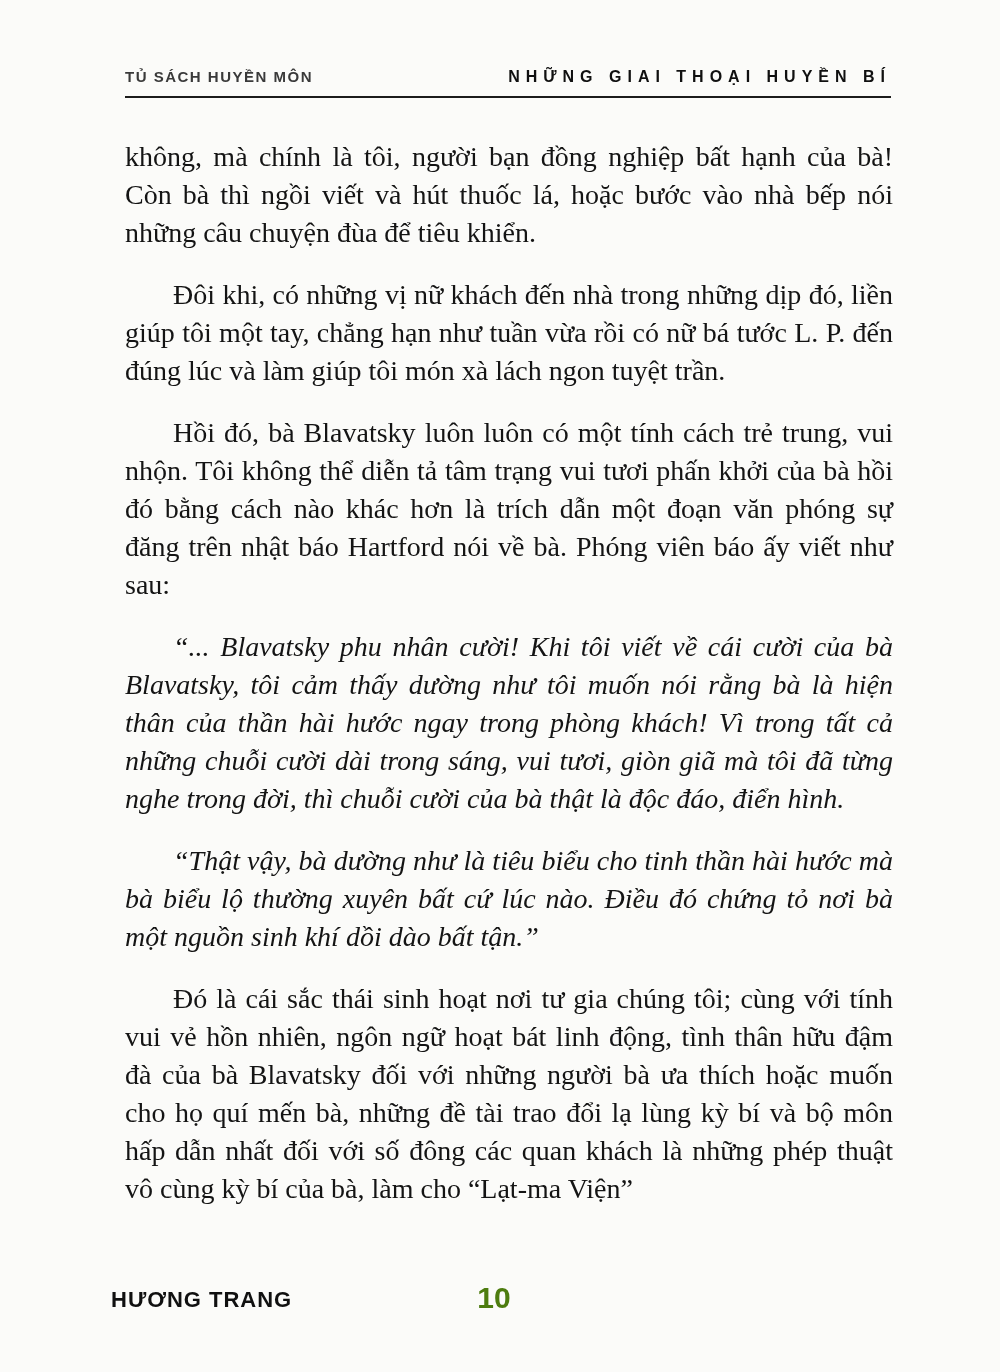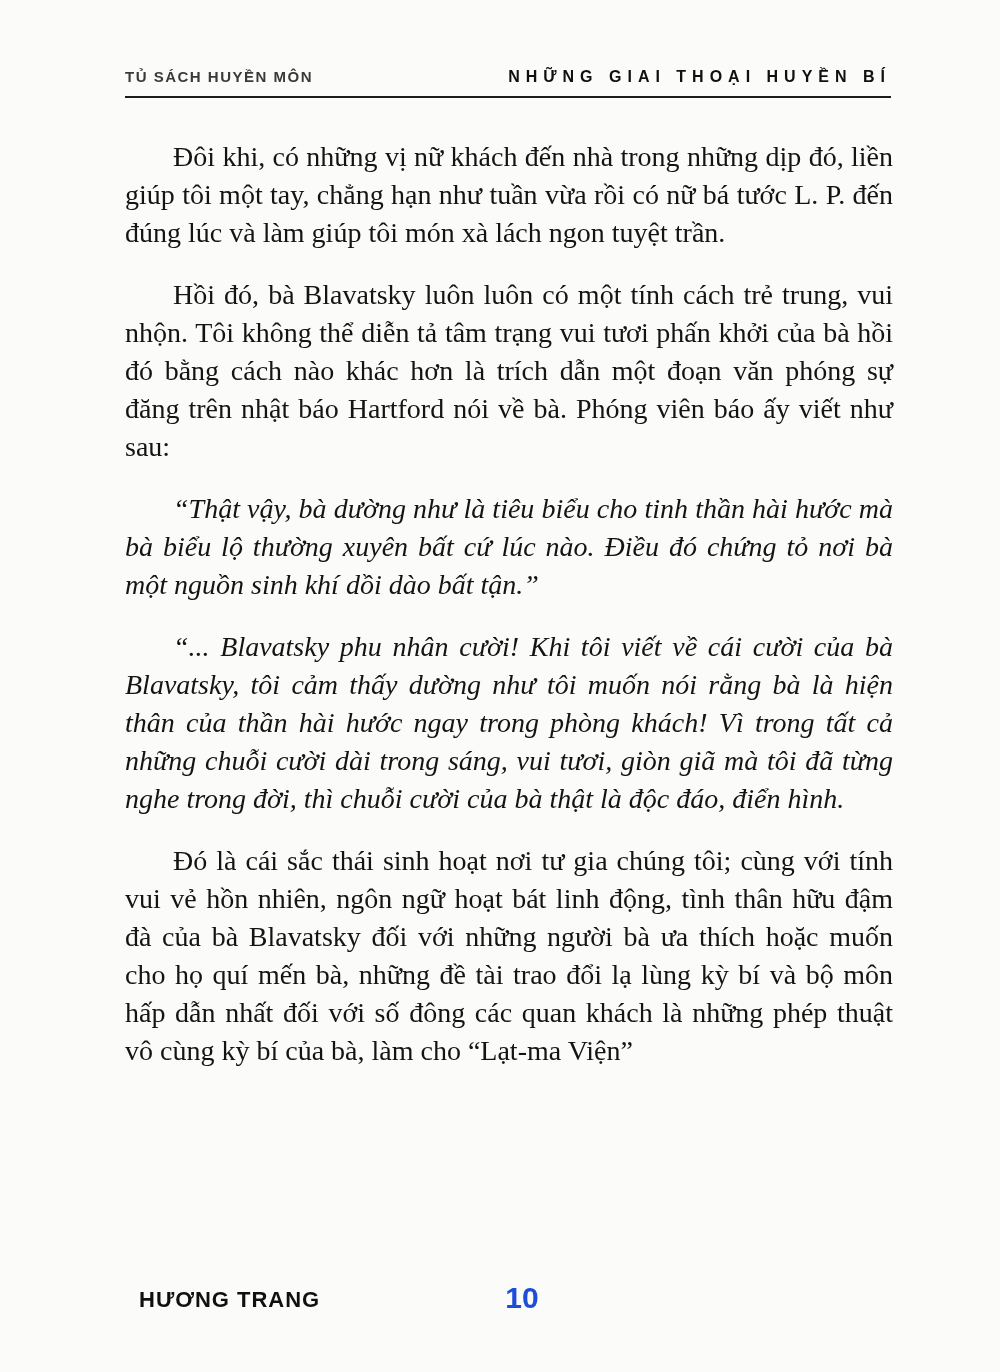--- a/index.html
+++ b/index.html
@@ -64,21 +64,21 @@
   .content p.indent {
     text-indent: 48px;
     font-family: Liberation Serif, serif;
   }
   .content p.italic {
     font-style: italic;
   }
   .footer {
     position: absolute;
     top: 1281px;
-    left: 139px;
+    left: 111px;
     width: 766px;
     height: 40px;
   }
   .publisher {
     position: absolute;
     left: 0;
     top: 6px;
     font-family: "Liberation Sans", "DejaVu Sans", sans-serif;
     font-size: 22px;
     font-weight: bold;
@@ -87,40 +87,41 @@
   }
   .page-number {
     position: absolute;
     left: 0;
     right: 0;
     top: 0;
     text-align: center;
     font-family: "Liberation Sans", "DejaVu Sans", sans-serif;
     font-size: 30px;
     font-weight: bold;
-    color: #1d4ed8;
+    color: #4d7c0f;
   }
 </style>
 </head>
 <body>
 
 <div class="page">
 
   <div class="running-head">
     <span class="series-label">TỦ SÁCH HUYỀN MÔN</span>
     <span class="book-title">NHỮNG GIAI THOẠI HUYỀN BÍ</span>
   </div>
 
   <div class="header-rule"></div>
 
   <div class="content">
+    <p class="noindent">không, mà chính là tôi, người bạn đồng nghiệp bất hạnh của bà! Còn bà thì ngồi viết và hút thuốc lá, hoặc bước vào nhà bếp nói những câu chuyện đùa để tiêu khiển.</p>
     <p class="indent">Đôi khi, có những vị nữ khách đến nhà trong những dịp đó, liền giúp tôi một tay, chẳng hạn như tuần vừa rồi có nữ bá tước L. P. đến đúng lúc và làm giúp tôi món xà lách ngon tuyệt trần.</p>
     <p class="indent">Hồi đó, bà Blavatsky luôn luôn có một tính cách trẻ trung, vui nhộn. Tôi không thể diễn tả tâm trạng vui tươi phấn khởi của bà hồi đó bằng cách nào khác hơn là trích dẫn một đoạn văn phóng sự đăng trên nhật báo Hartford nói về bà. Phóng viên báo ấy viết như sau:</p>
+    <p class="indent italic">“... Blavatsky phu nhân cười! Khi tôi viết về cái cười của bà Blavatsky, tôi cảm thấy dường như tôi muốn nói rằng bà là hiện thân của thần hài hước ngay trong phòng khách! Vì trong tất cả những chuỗi cười dài trong sáng, vui tươi, giòn giã mà tôi đã từng nghe trong đời, thì chuỗi cười của bà thật là độc đáo, điển hình.</p>
     <p class="indent italic">“Thật vậy, bà dường như là tiêu biểu cho tinh thần hài hước mà bà biểu lộ thường xuyên bất cứ lúc nào. Điều đó chứng tỏ nơi bà một nguồn sinh khí dồi dào bất tận.”</p>
-    <p class="indent italic">“... Blavatsky phu nhân cười! Khi tôi viết về cái cười của bà Blavatsky, tôi cảm thấy dường như tôi muốn nói rằng bà là hiện thân của thần hài hước ngay trong phòng khách! Vì trong tất cả những chuỗi cười dài trong sáng, vui tươi, giòn giã mà tôi đã từng nghe trong đời, thì chuỗi cười của bà thật là độc đáo, điển hình.</p>
     <p class="indent">Đó là cái sắc thái sinh hoạt nơi tư gia chúng tôi; cùng với tính vui vẻ hồn nhiên, ngôn ngữ hoạt bát linh động, tình thân hữu đậm đà của bà Blavatsky đối với những người bà ưa thích hoặc muốn cho họ quí mến bà, những đề tài trao đổi lạ lùng kỳ bí và bộ môn hấp dẫn nhất đối với số đông các quan khách là những phép thuật vô cùng kỳ bí của bà, làm cho “Lạt-ma Viện”</p>
   </div>
 
   <div class="footer">
     <span class="publisher">HƯƠNG TRANG</span>
     <span class="page-number">10</span>
   </div>
 
 </div>
 

